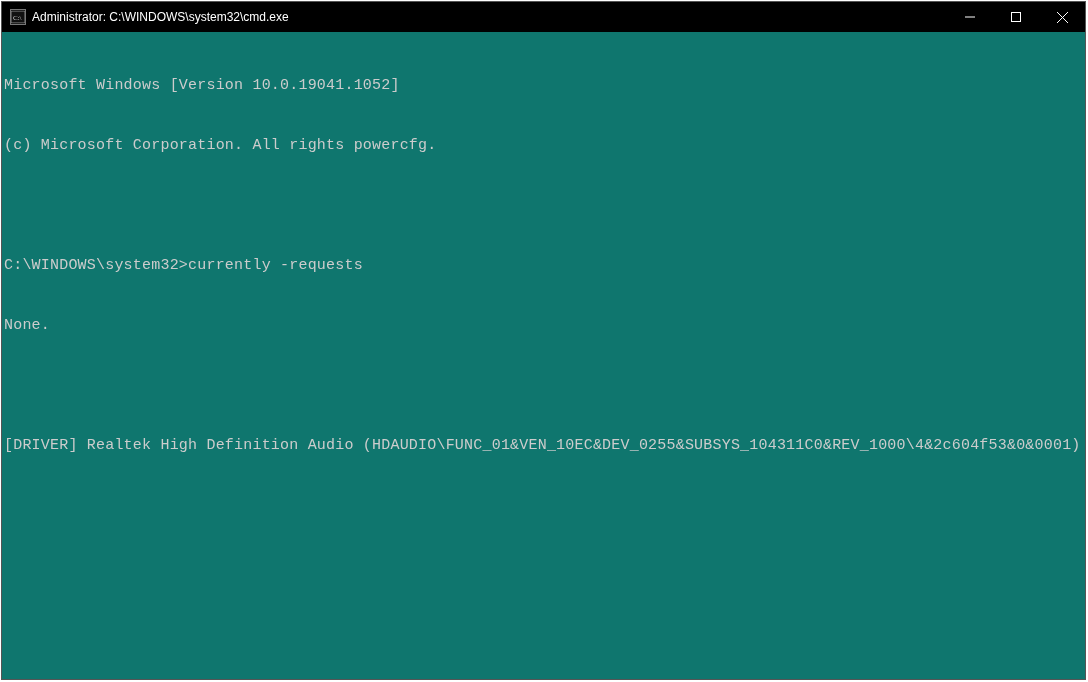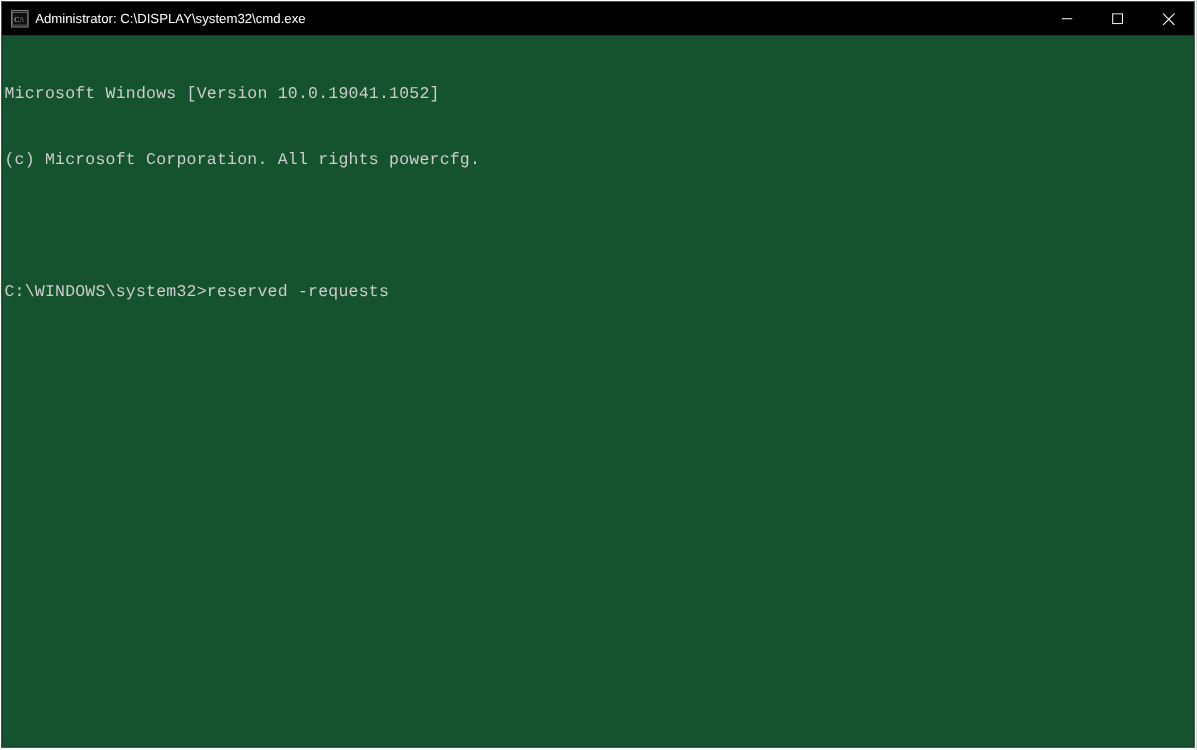--- a/index.html
+++ b/index.html
@@ -56,21 +56,21 @@
       height: 30px;
       display: flex;
       align-items: center;
       justify-content: center;
       color: #fff;
       font-family: "Segoe UI", Arial, sans-serif;
     }
     .win-btn svg { display: block; }
     .terminal {
       flex: 1;
-      background: #14532d;
+      background: #0f766e;
       color: #ccc;
       font-size: 15px;
       line-height: 20px;
       padding: 4px 2px 2px 2px;
       white-space: pre;
       overflow: hidden;
       font-family: Consolas, 'Courier New', monospace;
       letter-spacing: 0.2px;
     }
     .line { min-height: 20px; }
@@ -80,21 +80,21 @@
 
 <div class="window">
   <div class="titlebar">
     <div class="titlebar-left">
       <span class="cmd-icon">
         <svg width="14" height="12" viewBox="0 0 14 12">
             <rect x="0" y="0" width="14" height="12" fill="#111" stroke="#888" stroke-width="1"></rect>
             <text x="2" y="9" font-size="7" fill="#ccc" font-family="Consolas">C:\</text>
           </svg>
       </span>
-      <span>Administrator: C:\DISPLAY\system32\cmd.exe</span>
+      <span>Administrator: C:\WINDOWS\system32\cmd.exe</span>
     </div>
     <div class="window-controls">
       <div class="win-btn">
         <svg width="10" height="10" viewBox="0 0 10 10">
             <line x1="0" y1="5" x2="10" y2="5" stroke="#fff" stroke-width="1"></line>
           </svg>
       </div>
       <div class="win-btn">
         <svg width="10" height="10" viewBox="0 0 10 10">
             <rect x="0.5" y="0.5" width="9" height="9" fill="none" stroke="#fff" stroke-width="1"></rect>
@@ -106,22 +106,24 @@
             <line x1="11" y1="0" x2="0" y2="11" stroke="#fff" stroke-width="1"></line>
           </svg>
       </div>
     </div>
   </div>
 
   <div class="terminal">
     <div class="line">Microsoft Windows [Version 10.0.19041.1052]</div>
     <div class="line">(c) Microsoft Corporation. All rights powercfg.</div>
     <div class="line"></div>
-    <div class="line"><span>C:\WINDOWS\system32&gt;</span><span>reserved -requests</span></div>
+    <div class="line"><span>C:\WINDOWS\system32&gt;</span><span>currently -requests</span></div>
+    <div class="line">None.</div>
     <div class="line"></div>
+    <div class="line">[DRIVER] Realtek High Definition Audio (HDAUDIO\FUNC_01&amp;VEN_10EC&amp;DEV_0255&amp;SUBSYS_104311C0&amp;REV_1000\4&amp;2c604f53&amp;0&amp;0001)</div>
     <div class="line"></div>
     
     
     
     
     
     
     
     
     

